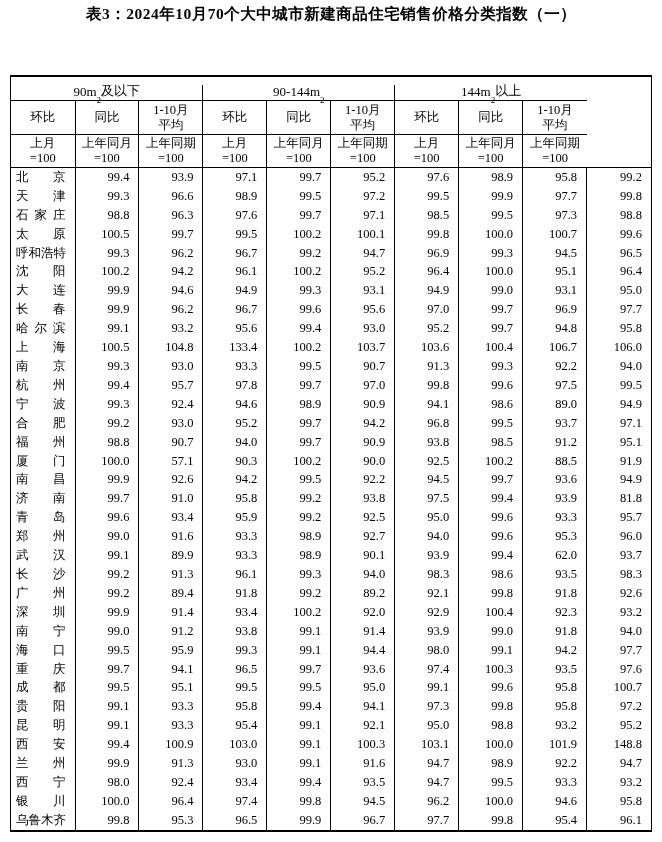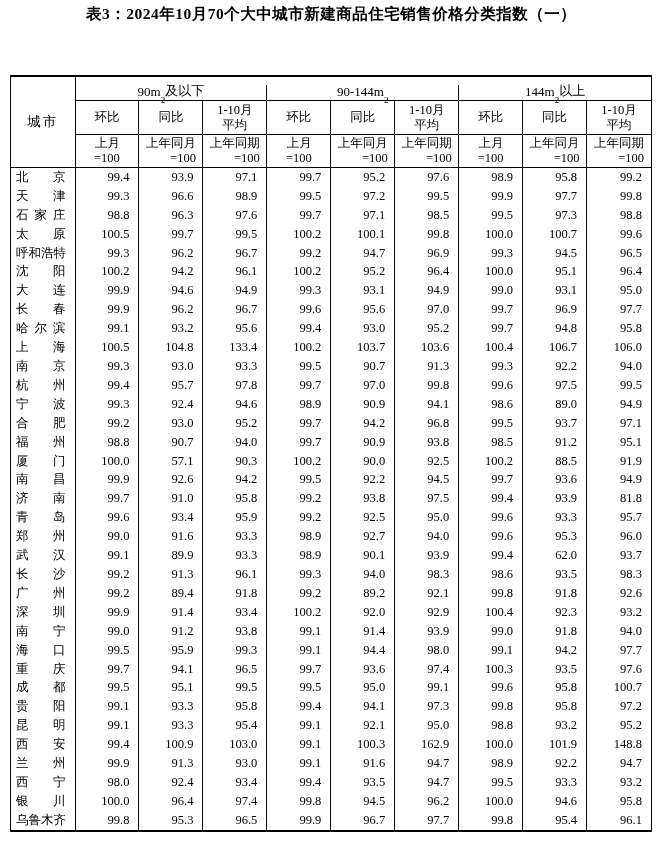--- a/index.html
+++ b/index.html
@@ -33,21 +33,21 @@
   }
   .group.gb{border-right:1px solid #000;}
   .group sup{font-size:9px;line-height:0;}
   .sub{
     grid-row:2;border-right:1px solid #000;border-bottom:1px solid #000;
     display:flex;align-items:center;justify-content:center;text-align:center;
     font-size:12.5px;line-height:15px;white-space:pre-line;
   }
   .base{
     grid-row:3;border-right:1px solid #000;
-    display:flex;align-items:center;justify-content:center;text-align:right;
+    display:flex;align-items:center;justify-content:center;text-align:center;
     font-size:12.5px;line-height:15px;white-space:pre-line;
   }
   .sub.lastcol,.base.lastcol{border-right:none;}
   .tbody{width:100%;}
   .trow{
     display:grid;grid-template-columns:64.5px repeat(9,1fr);
     height:18.92px;align-items:center;
   }
   .trow .cell{
     border-right:1px solid #000;height:100%;display:flex;align-items:center;
@@ -60,21 +60,20 @@
     justify-content:flex-end;padding-right:9px;font-size:12.5px;
   }
 </style>
 </head>
 <body>
 
 <div class="title">表3：2024年10月70个大中城市新建商品住宅销售价格分类指数（一）</div>
 
 <div class="table">
   <div class="thead">
-    <div class="cell city-head">城市</div>
 
     <div class="cell group gb">
         <span>90m</span>
         <sup>2</sup>
         <span>及以下</span>
       </div>
     <div class="cell group gb">
         <span>90-144m</span>
         <sup>2</sup>
         <span></span>
@@ -576,21 +575,21 @@
       <div class="trow">
         <div class="cell city">
           <span>西</span>
           <span>安</span>
         </div>
         <div class="cell num">99.4</div>
         <div class="cell num">100.9</div>
         <div class="cell num">103.0</div>
         <div class="cell num">99.1</div>
         <div class="cell num">100.3</div>
-        <div class="cell num">162.9</div>
+        <div class="cell num">103.1</div>
         <div class="cell num">100.0</div>
         <div class="cell num">101.9</div>
         <div class="cell num">148.8</div>
       </div>
       <div class="trow">
         <div class="cell city">
           <span>兰</span>
           <span>州</span>
         </div>
         <div class="cell num">99.9</div>

